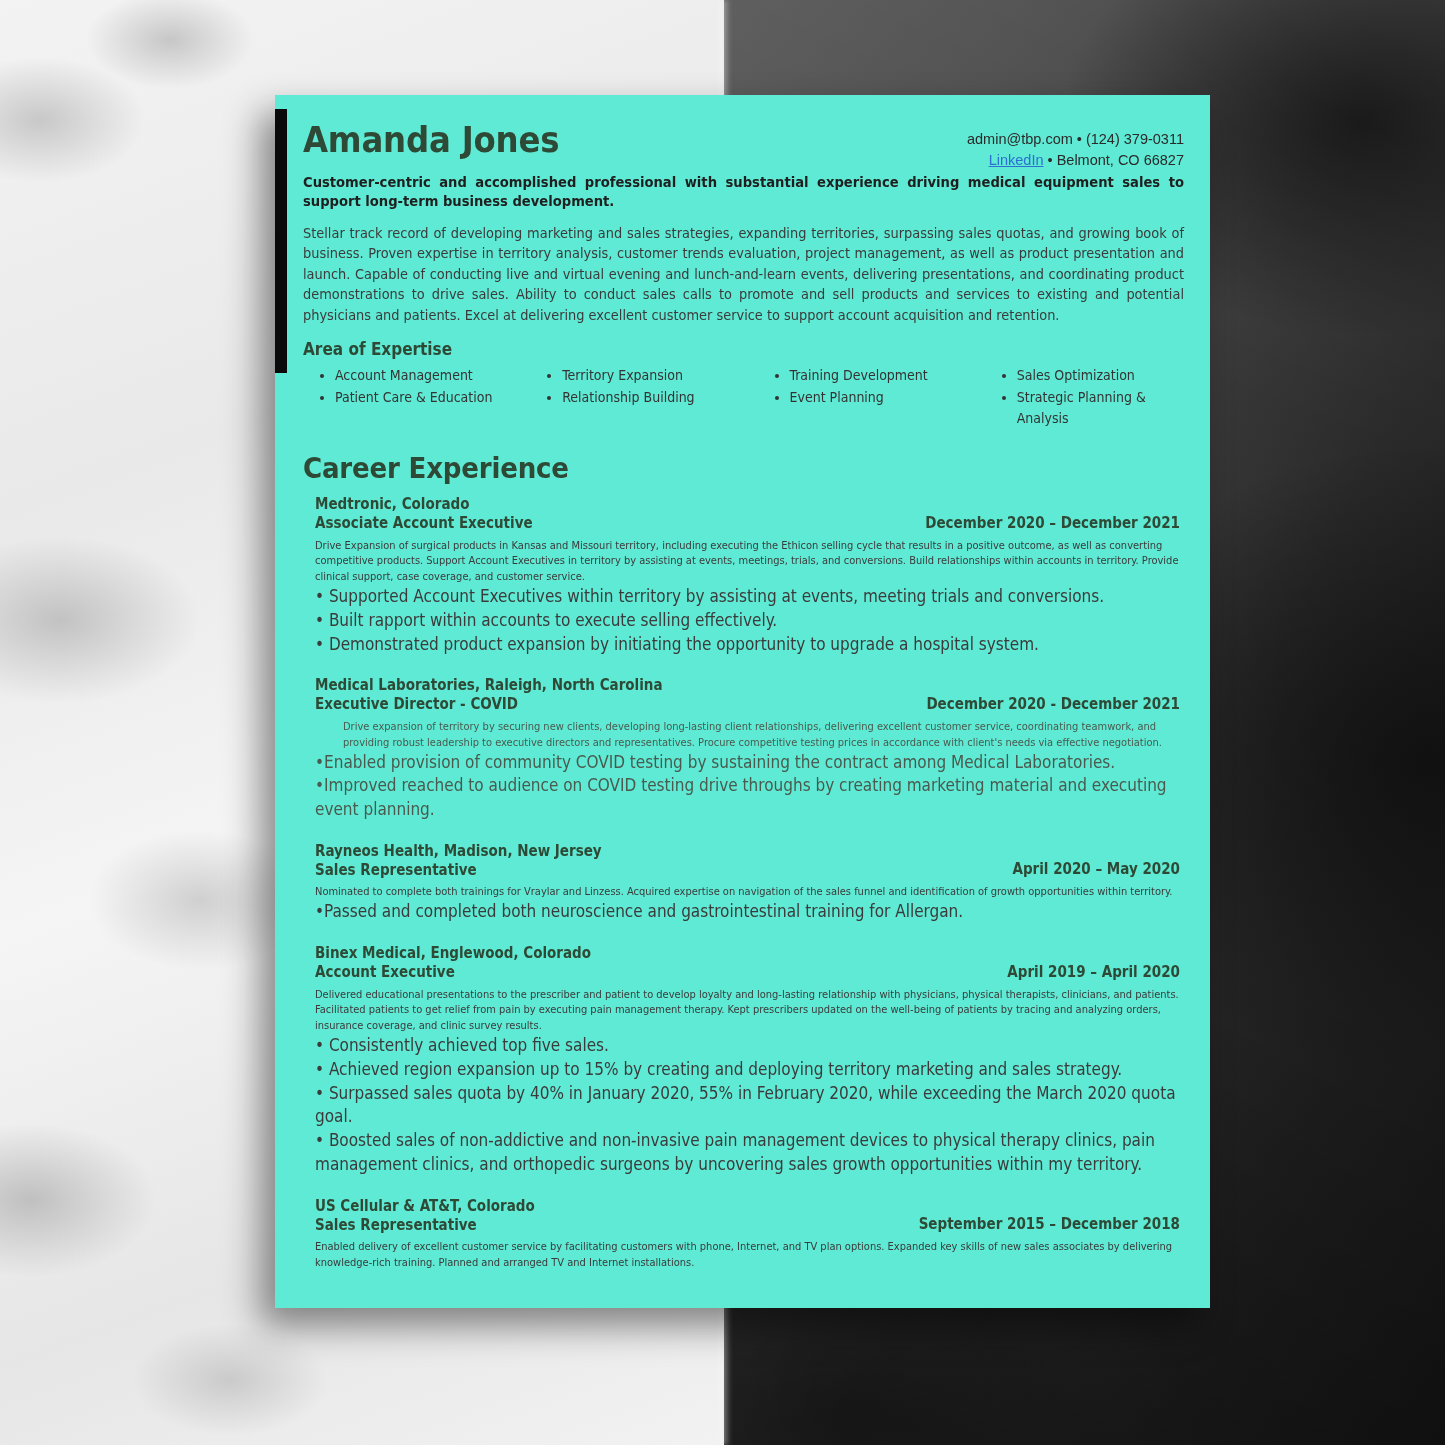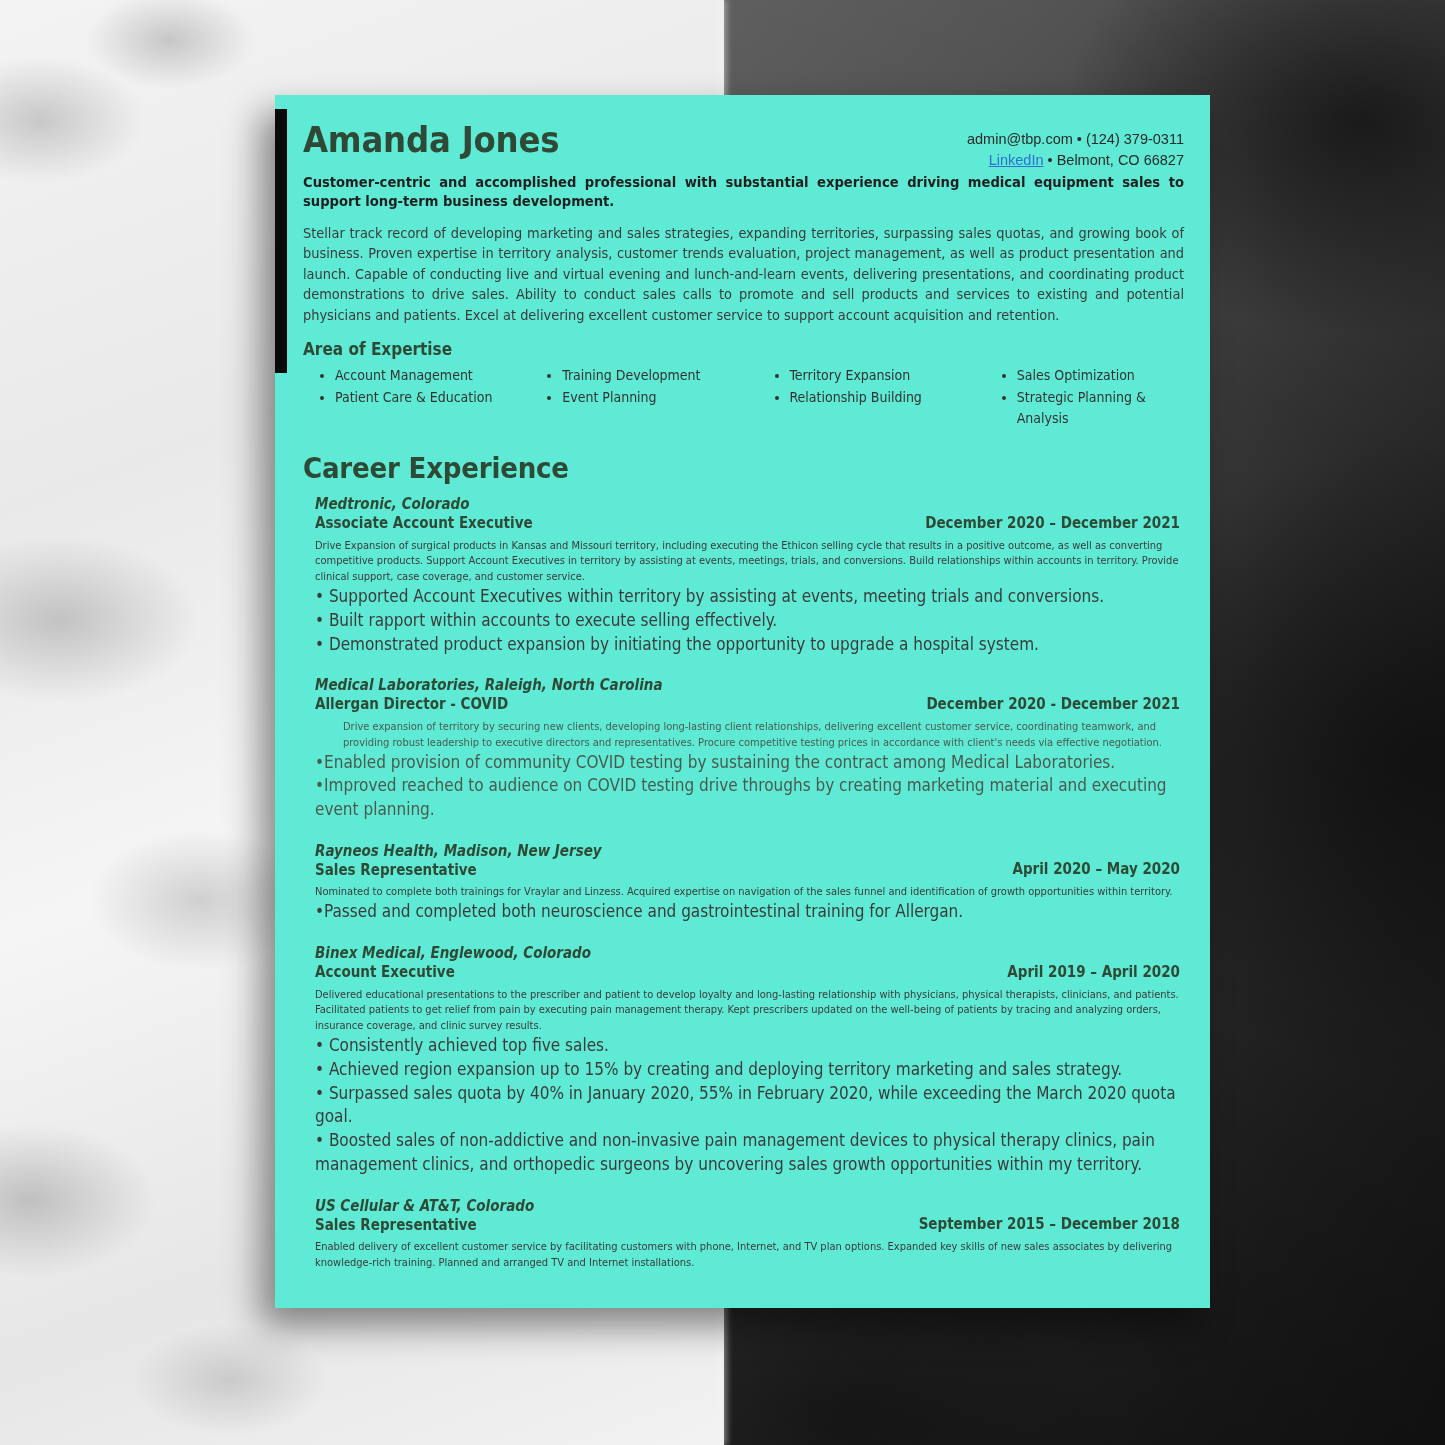--- a/index.html
+++ b/index.html
@@ -181,21 +181,20 @@
     align-items: flex-end;
   }
   .job-left { }
   .company {
     color: #2e4a36;
     font-weight: bold;
     font-size: 15px;
     line-height: 1.25;
     font-family: "DejaVu Sans", sans-serif;
     font-stretch: condensed;
-    font-style: italic;
   }
   .role {
     color: #2e4a36;
     font-weight: bold;
     font-size: 15px;
     line-height: 1.25;
     font-family: "DejaVu Sans", sans-serif;
     font-stretch: condensed;
   }
   .dates {
@@ -258,28 +257,28 @@
       <h2 class="sec-small">Area of Expertise</h2>
       <div class="expertise">
         <div class="exp-col">
             <ul>
           <li>Account Management</li>
           <li>Patient Care &amp; Education</li>
         </ul>
           </div>
         <div class="exp-col">
             <ul>
+          <li>Territory Expansion</li>
+          <li>Relationship Building</li>
+        </ul>
+          </div>
+        <div class="exp-col">
+            <ul>
           <li>Training Development</li>
           <li>Event Planning</li>
-        </ul>
-          </div>
-        <div class="exp-col">
-            <ul>
-          <li>Territory Expansion</li>
-          <li>Relationship Building</li>
         </ul>
           </div>
         <div class="exp-col">
             <ul>
           <li>Sales Optimization</li>
           <li>Strategic Planning &amp; Analysis</li>
         </ul>
           </div>
       </div>
 
@@ -298,21 +297,21 @@
             <div class="bullets">
               <span class="b">• Supported Account Executives within territory by assisting at events, meeting trials and conversions.</span>
               <span class="b">• Built rapport within accounts to execute selling effectively.</span>
               <span class="b">• Demonstrated product expansion by initiating the opportunity to upgrade a hospital system.</span>
             </div>
           </div>
           <div class="job">
             <div class="job-head">
               <div class="job-left">
                 <div class="company">Medical Laboratories, Raleigh, North Carolina</div>
-                <div class="role">Allergan Director - COVID</div>
+                <div class="role">Executive Director - COVID</div>
               </div>
               <div class="dates">December 2020 - December 2021</div>
             </div>
             <div class="job-desc tint">Drive expansion of  territory by securing new clients, developing long-lasting client relationships, delivering excellent customer service, coordinating teamwork, and providing robust leadership to executive directors and representatives. Procure competitive testing prices in accordance with client's needs via effective negotiation.</div>
             <div class="bullets tint">
               <span class="b">•Enabled provision of community COVID testing by sustaining the contract among Medical Laboratories.</span>
               <span class="b">•Improved reached to audience on COVID testing drive throughs by creating marketing material and executing event planning.</span>
             </div>
           </div>
           <div class="job">

